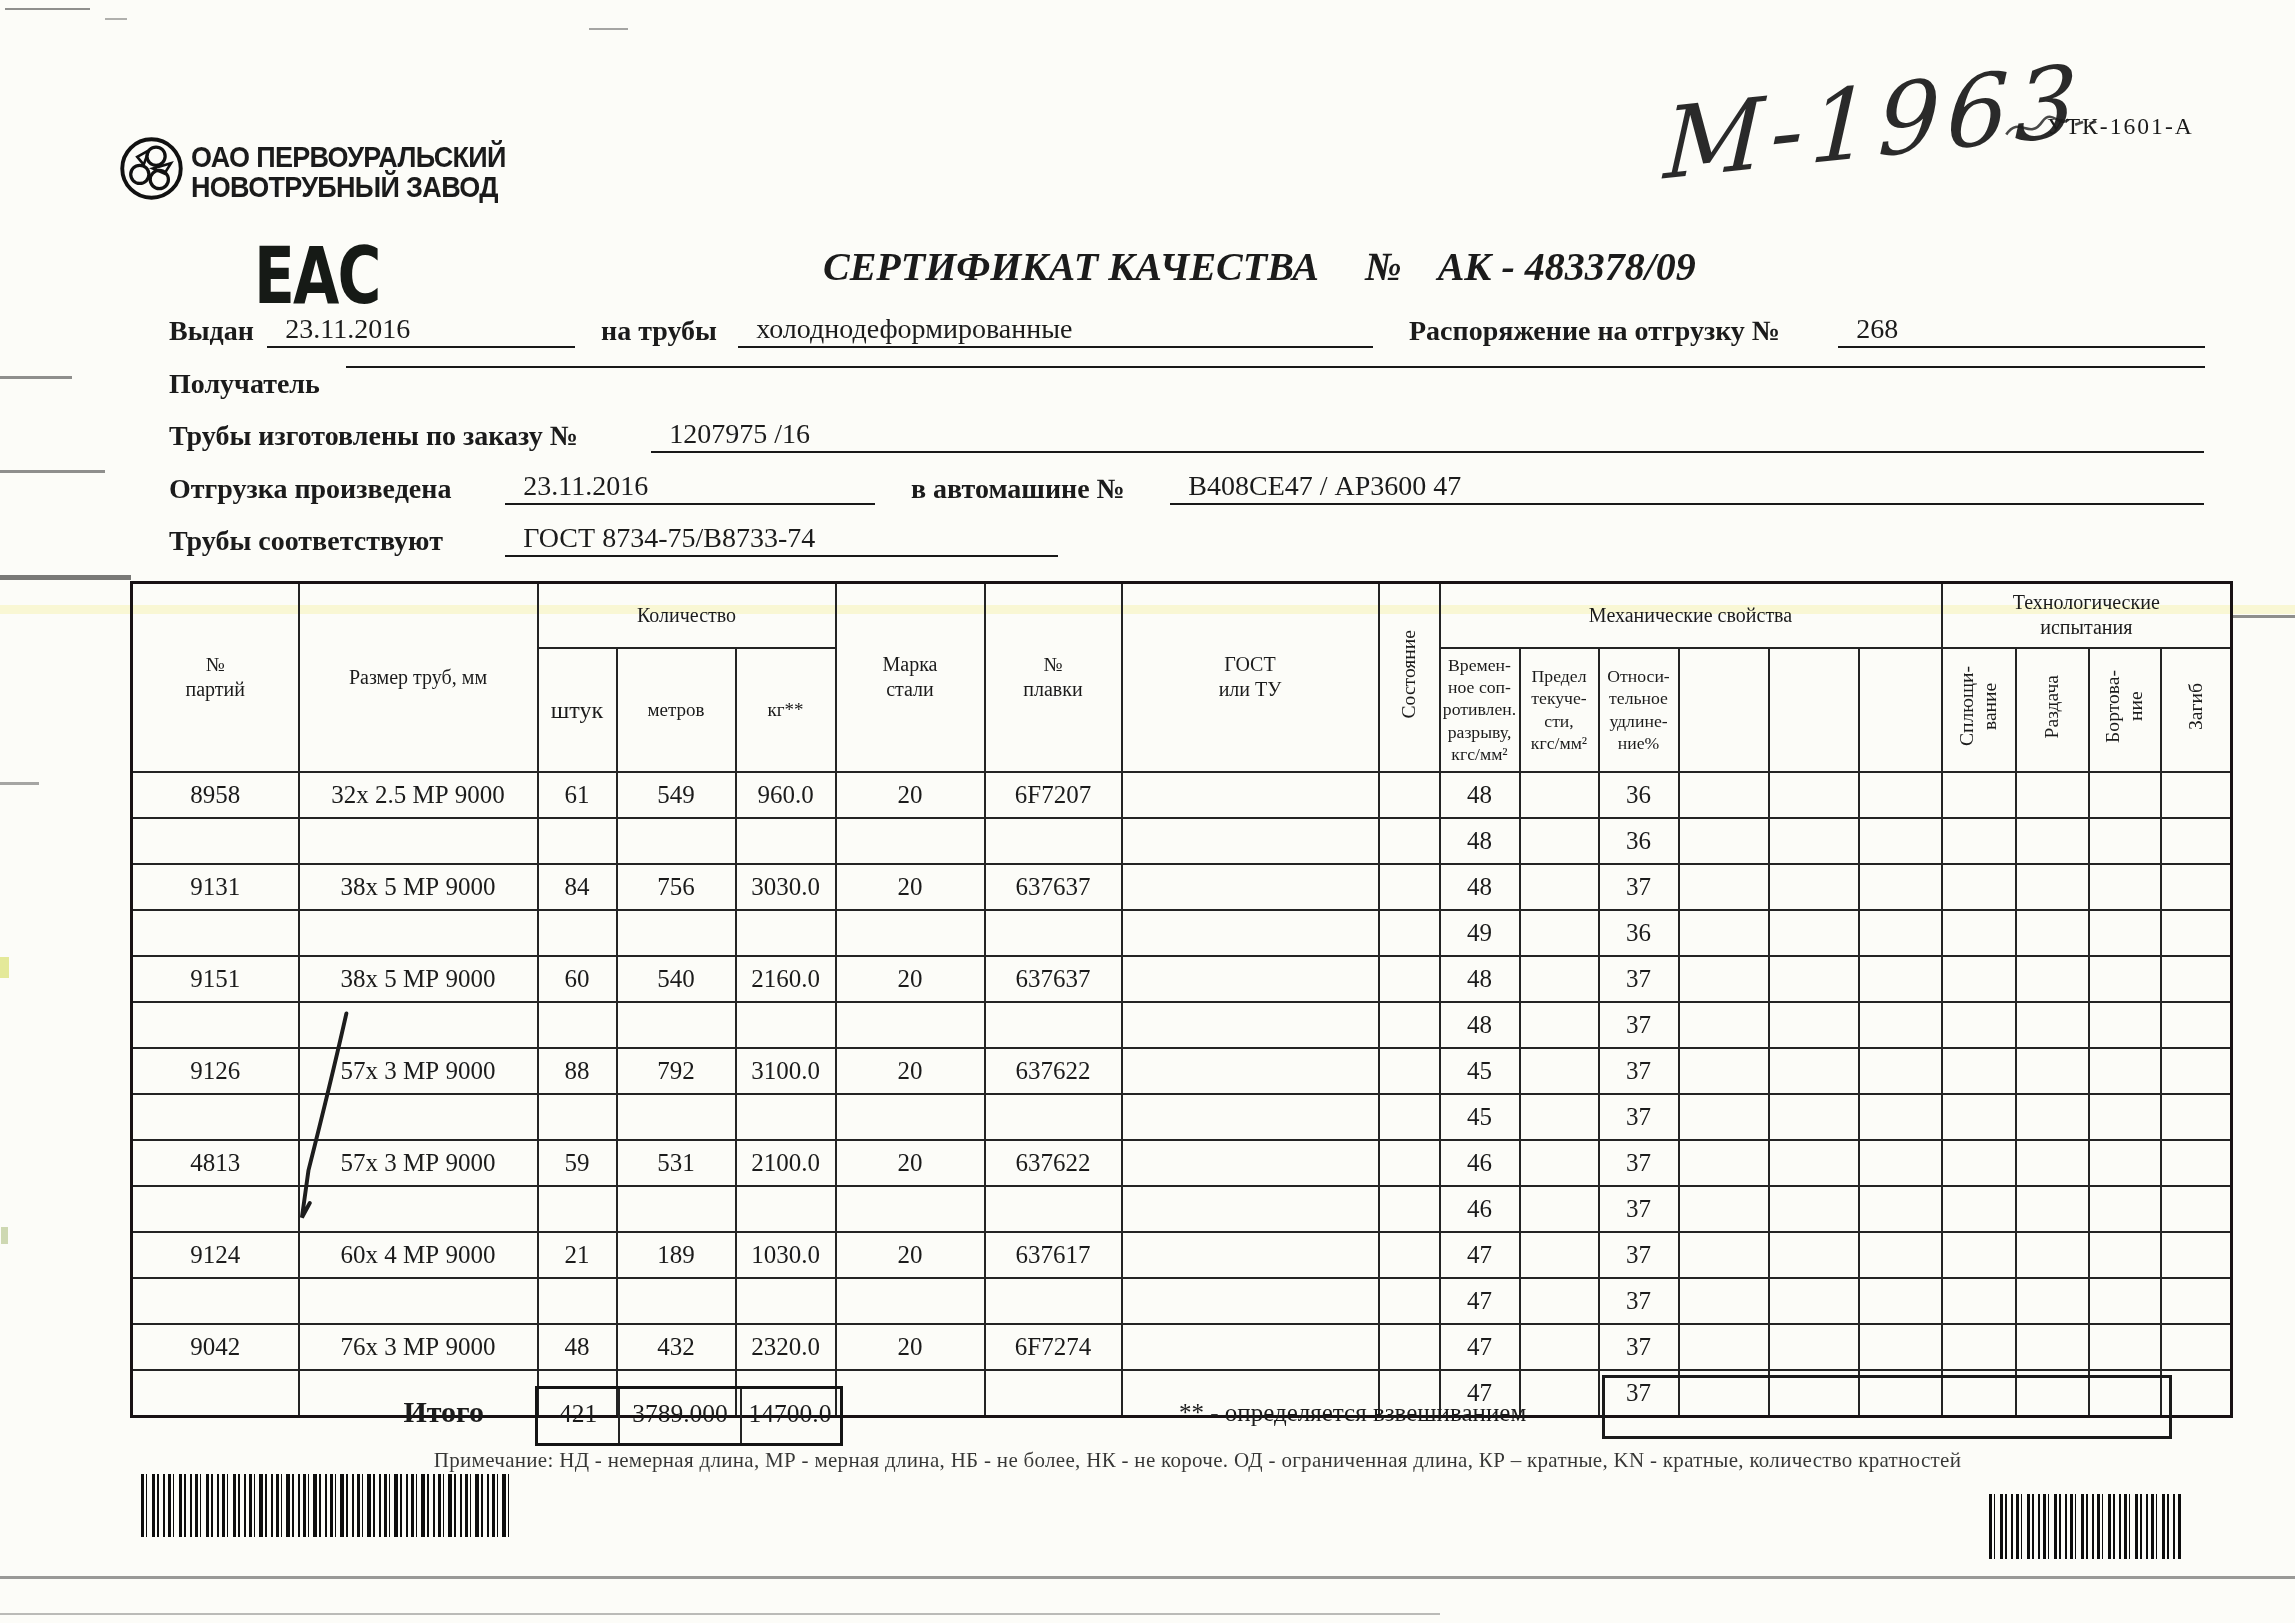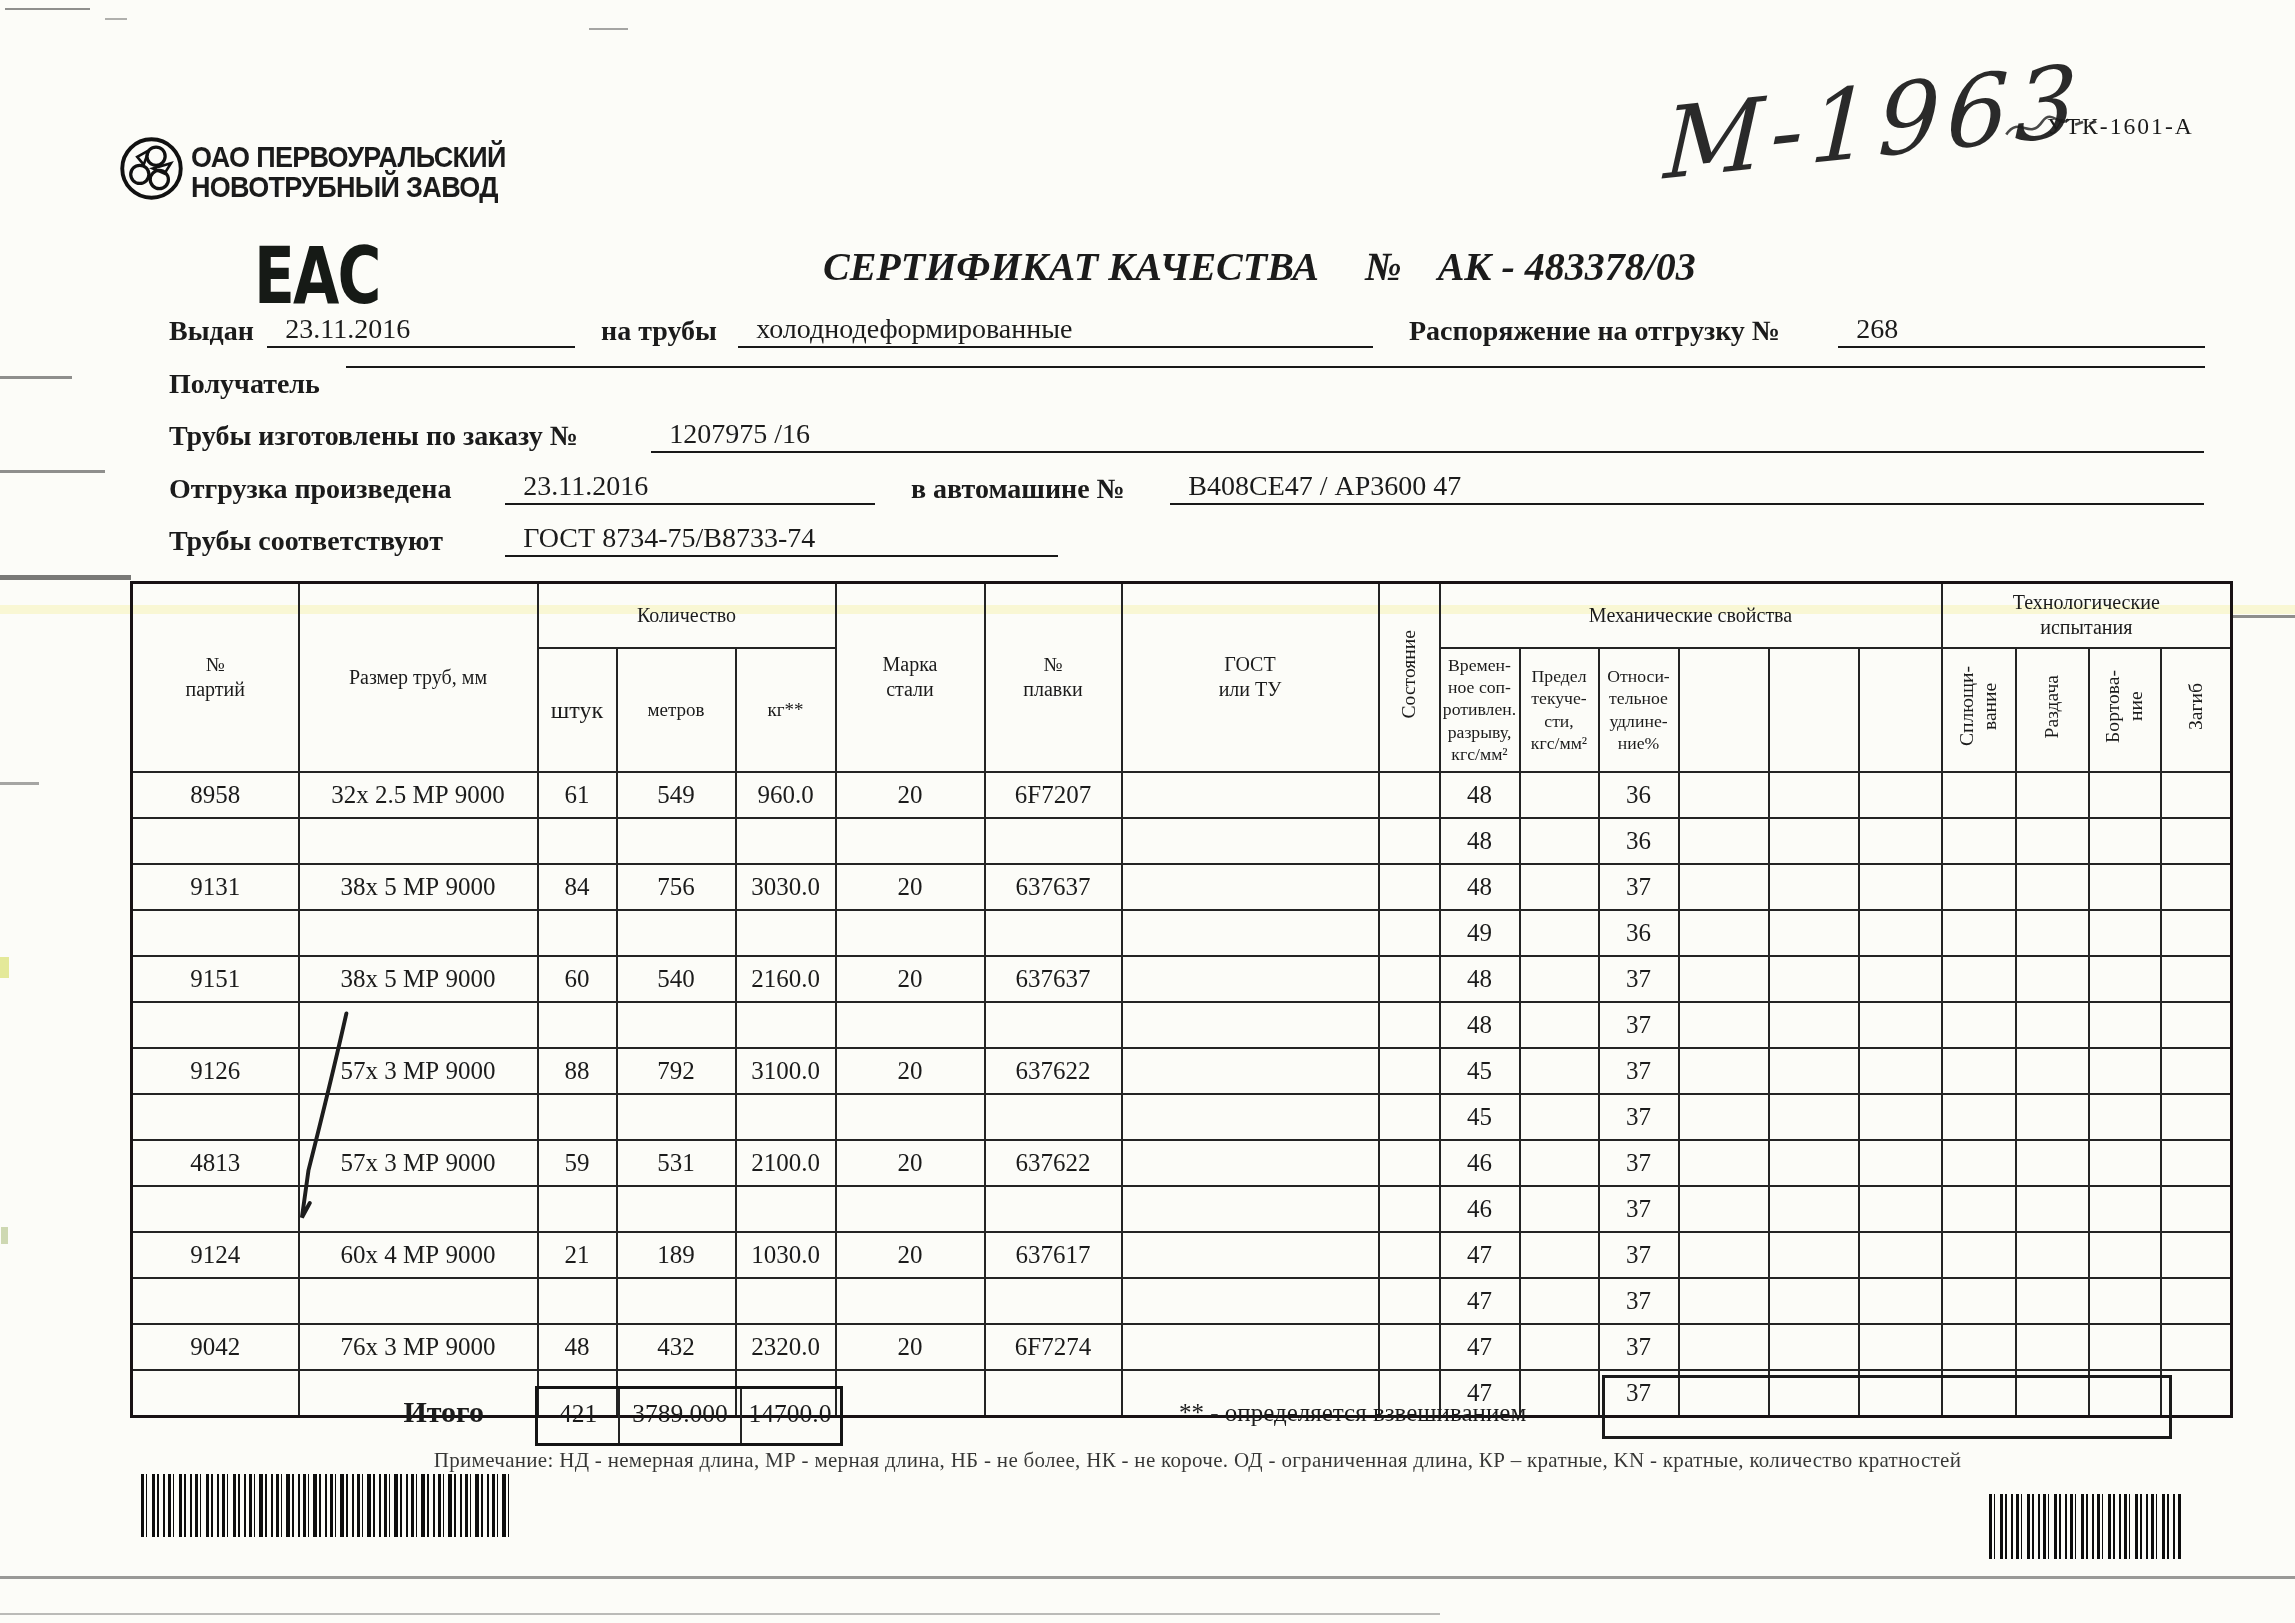--- a/index.html
+++ b/index.html
@@ -91,21 +91,21 @@
 
   <div class="abs" id="handwritten" style="left:1663px;top:65px;">М-1963</div>
   <svg class="abs" style="left:2003px;top:105px;" width="105" height="46" viewBox="0 0 160 70">
     <path d="M5 45 C 25 15 40 55 60 25 C 75 5 85 35 100 22 M110 30 L122 26 M132 28 L142 25" fill="none" stroke="#1c1c1c" stroke-width="4" opacity=".8"></path>
   </svg>
   <div class="abs" id="form-code" style="left:2047px;top:113px;">УТК-1601-А</div>
 
   <div class="abs" id="eac-mark" style="left:254px;top:230px;">ЕАС</div>
 
   <div class="abs" id="doc-title" style="left:823px;top:243px;">
-    <span>СЕРТИФИКАТ КАЧЕСТВА</span><span class="gap1">№</span><span class="gap2">АК -  483378/03</span>
+    <span>СЕРТИФИКАТ КАЧЕСТВА</span><span class="gap1">№</span><span class="gap2">АК -  483378/09</span>
   </div>
 
   <div>
     <span class="abs f-label" style="left:169px;top:315px;">Выдан</span>
     <span class="abs f-value" style="left:267px;top:313px;width:308px;">23.11.2016</span>
     <span class="abs f-label" style="left:601px;top:315px;">на трубы</span>
     <span class="abs f-value" style="left:738px;top:313px;width:635px;">холоднодеформированные</span>
     <span class="abs f-label" style="left:1409px;top:315px;">Распоряжение на отгрузку №</span>
     <span class="abs f-value" style="left:1838px;top:313px;width:367px;">268</span>
   </div>

